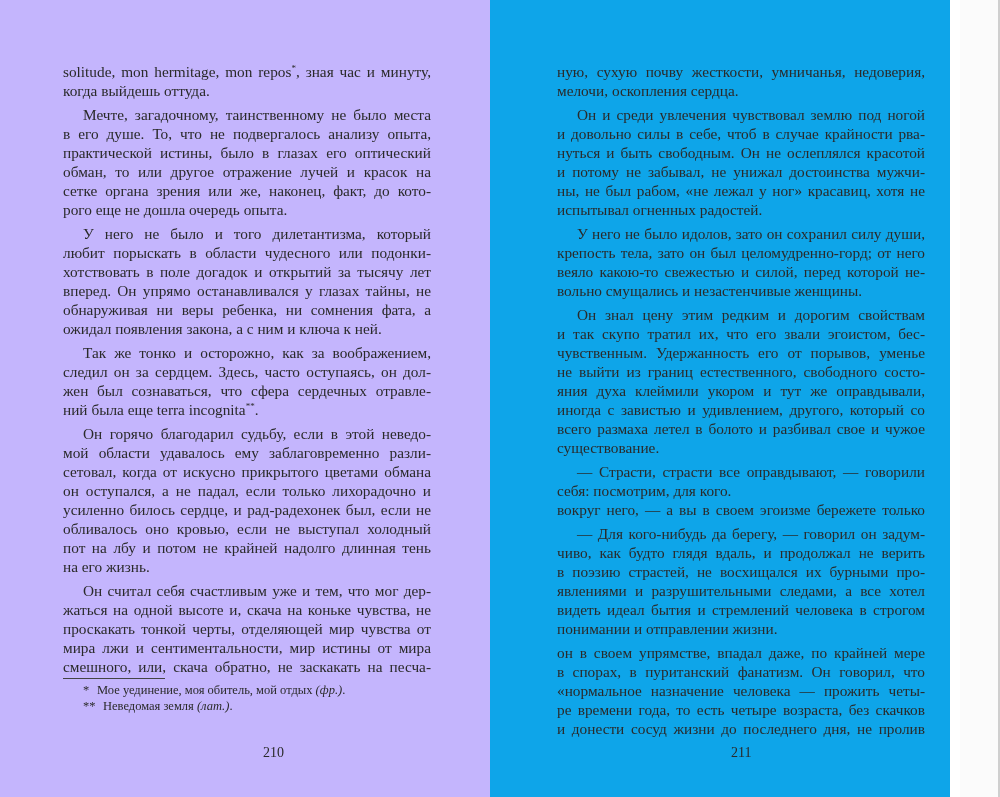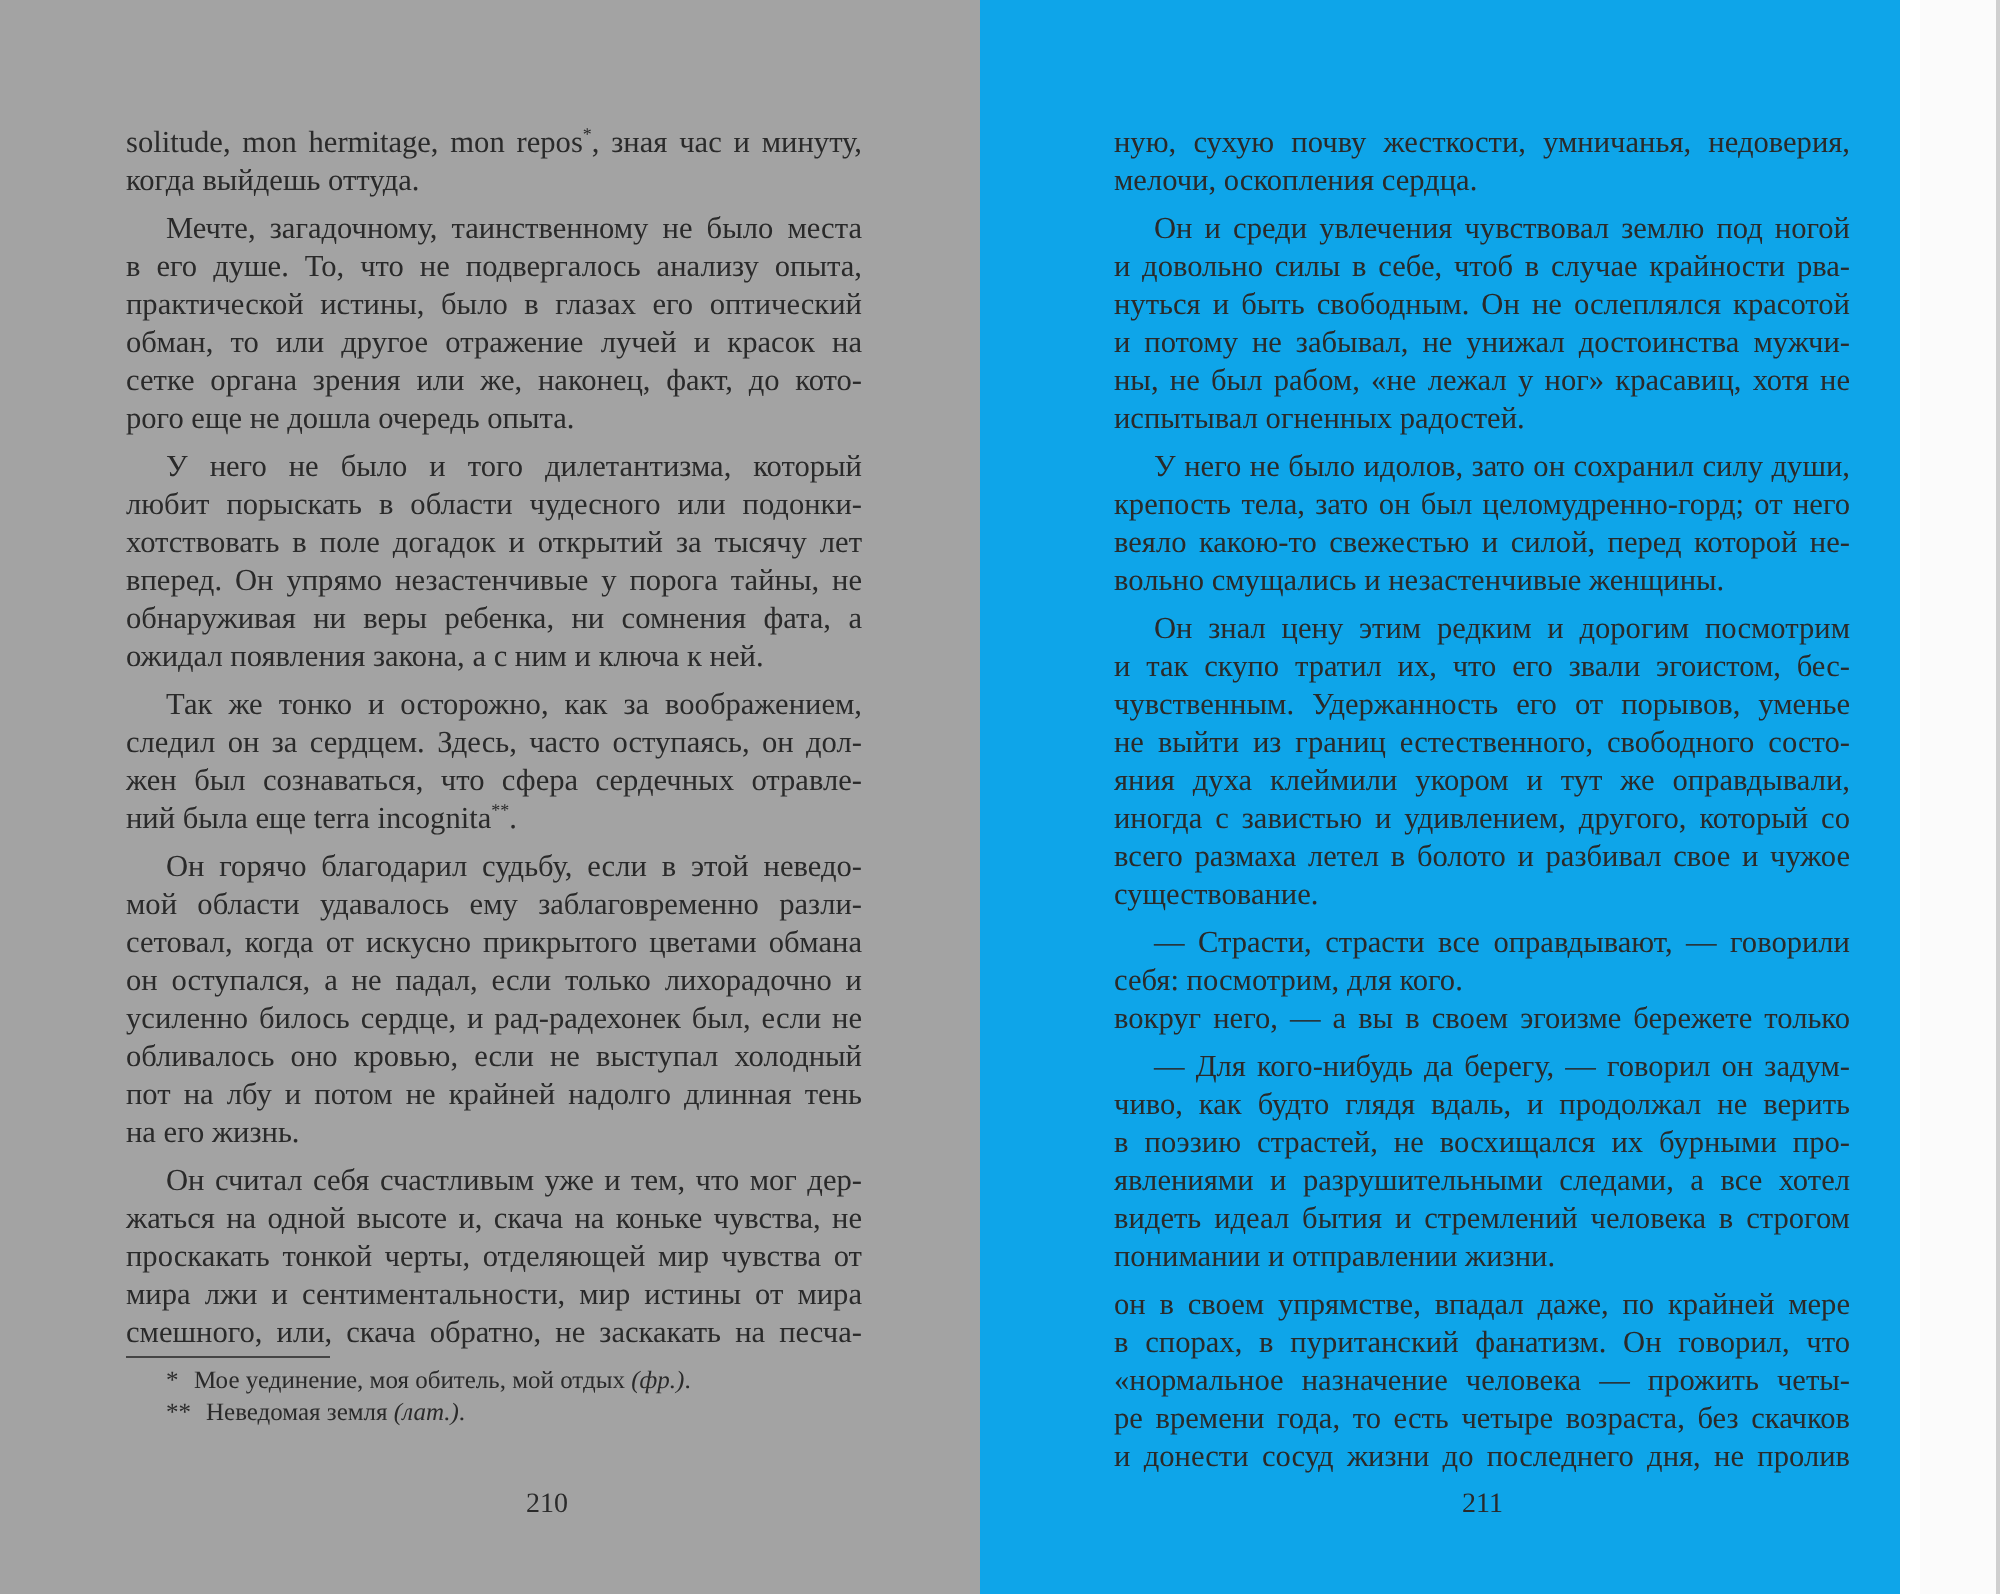--- a/index.html
+++ b/index.html
@@ -13,21 +13,21 @@
     .spread {
       position: relative;
       width: 1000px;
       height: 797px;
       background: #ffffff;
     }
     .page {
       position: absolute;
       top: 0;
       height: 797px;
-      background: #a3a3a3;
+      background: #c4b5fd;
     }
     .page-left { left: 0; width: 500px; }
     .page-right { left: 490px; width: 460px; background: #0ea5e9; }
     .page-edge {
       position: absolute;
       left: 960px;
       top: 0;
       width: 40px;
       height: 797px;
       background: #fbfbfb;
@@ -106,21 +106,21 @@
         <span class="line indent"><span>Мечте, загадочному, таинственному не было места</span></span>
         <span class="line"><span>в его душе. То, что не подвергалось анализу опыта,</span></span>
         <span class="line"><span>практической истины, было в глазах его оптический</span></span>
         <span class="line"><span>обман, то или другое отражение лучей и красок на</span></span>
         <span class="line"><span>сетке органа зрения или же, наконец, факт, до кото-</span></span>
         <span class="line last"><span>рого еще не дошла очередь опыта.</span></span>
         <div class="para-gap"></div>
         <span class="line indent"><span>У него не было и того дилетантизма, который</span></span>
         <span class="line"><span>любит порыскать в области чудесного или подонки-</span></span>
         <span class="line"><span>хотствовать в поле догадок и открытий за тысячу лет</span></span>
-        <span class="line"><span>вперед. Он упрямо незастенчивые у порога тайны, не</span></span>
+        <span class="line"><span>вперед. Он упрямо останавливался у глазах тайны, не</span></span>
         <span class="line"><span>обнаруживая ни веры ребенка, ни сомнения фата, а</span></span>
         <span class="line last"><span>ожидал появления закона, а с ним и ключа к ней.</span></span>
         <div class="para-gap"></div>
         <span class="line indent"><span>Так же тонко и осторожно, как за воображением,</span></span>
         <span class="line"><span>следил он за сердцем. Здесь, часто оступаясь, он дол-</span></span>
         <span class="line"><span>жен был сознаваться, что сфера сердечных отравле-</span></span>
         <span class="line last"><span>ний была еще terra incognita</span><sup>**</sup><span>.</span></span>
         <div class="para-gap"></div>
         <span class="line indent"><span>Он горячо благодарил судьбу, если в этой неведо-</span></span>
         <span class="line"><span>мой области удавалось ему заблаговременно разли-</span></span>
@@ -155,21 +155,21 @@
         <span class="line"><span>нуться и быть свободным. Он не ослеплялся красотой</span></span>
         <span class="line"><span>и потому не забывал, не унижал достоинства мужчи-</span></span>
         <span class="line"><span>ны, не был рабом, «не лежал у ног» красавиц, хотя не</span></span>
         <span class="line last"><span>испытывал огненных радостей.</span></span>
         <div class="para-gap"></div>
         <span class="line indent"><span>У него не было идолов, зато он сохранил силу души,</span></span>
         <span class="line"><span>крепость тела, зато он был целомудренно-горд; от него</span></span>
         <span class="line"><span>веяло какою-то свежестью и силой, перед которой не-</span></span>
         <span class="line last"><span>вольно смущались и незастенчивые женщины.</span></span>
         <div class="para-gap"></div>
-        <span class="line indent"><span>Он знал цену этим редким и дорогим посмотрим</span></span>
+        <span class="line indent"><span>Он знал цену этим редким и дорогим свойствам</span></span>
         <span class="line"><span>и так скупо тратил их, что его звали эгоистом, бес-</span></span>
         <span class="line"><span>чувственным. Удержанность его от порывов, уменье</span></span>
         <span class="line"><span>не выйти из границ естественного, свободного состо-</span></span>
         <span class="line"><span>яния духа клеймили укором и тут же оправдывали,</span></span>
         <span class="line"><span>иногда с завистью и удивлением, другого, который со</span></span>
         <span class="line"><span>всего размаха летел в болото и разбивал свое и чужое</span></span>
         <span class="line last"><span>существование.</span></span>
         <div class="para-gap"></div>
         <span class="line indent"><span>— Страсти, страсти все оправдывают, — говорили</span></span>
         <span class="line last"><span>себя: посмотрим, для кого.</span></span>

